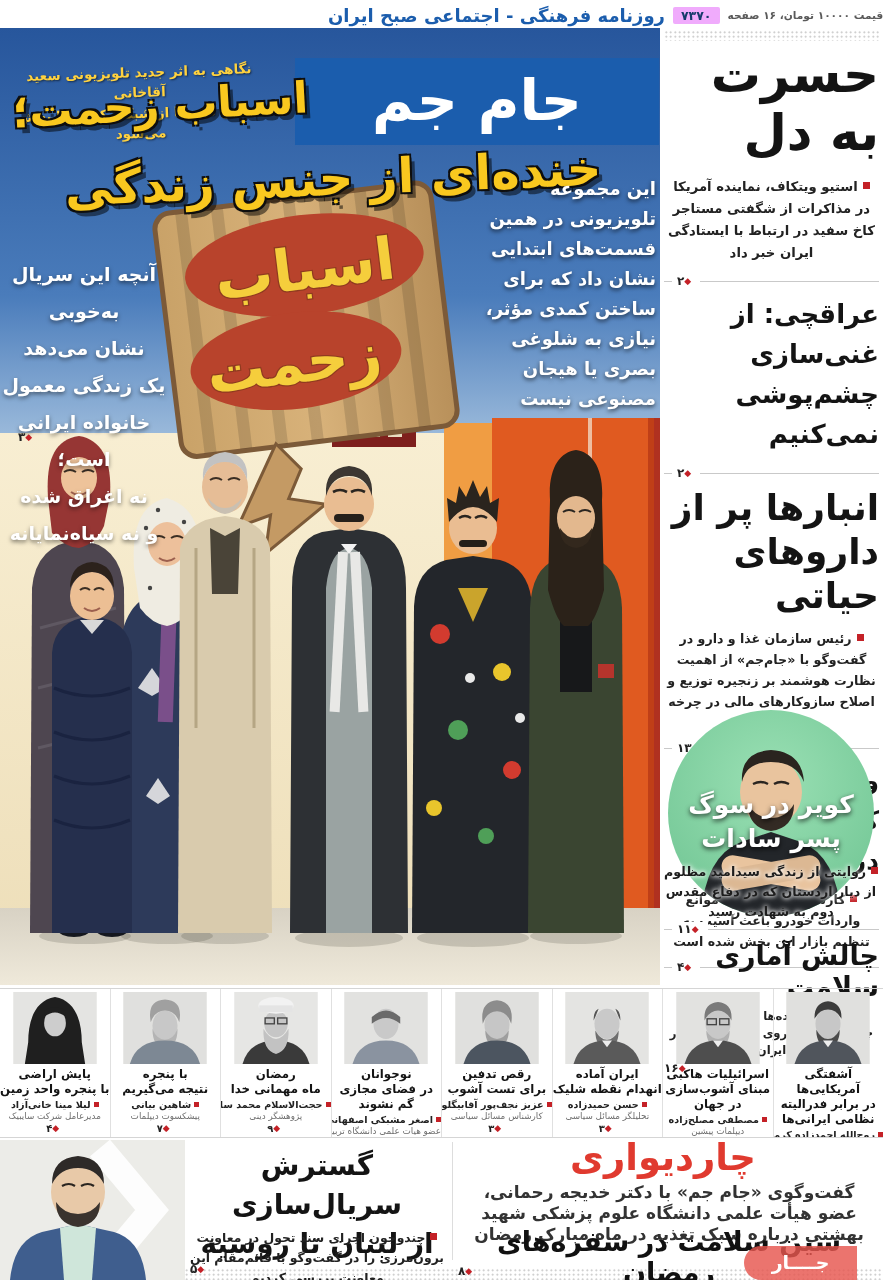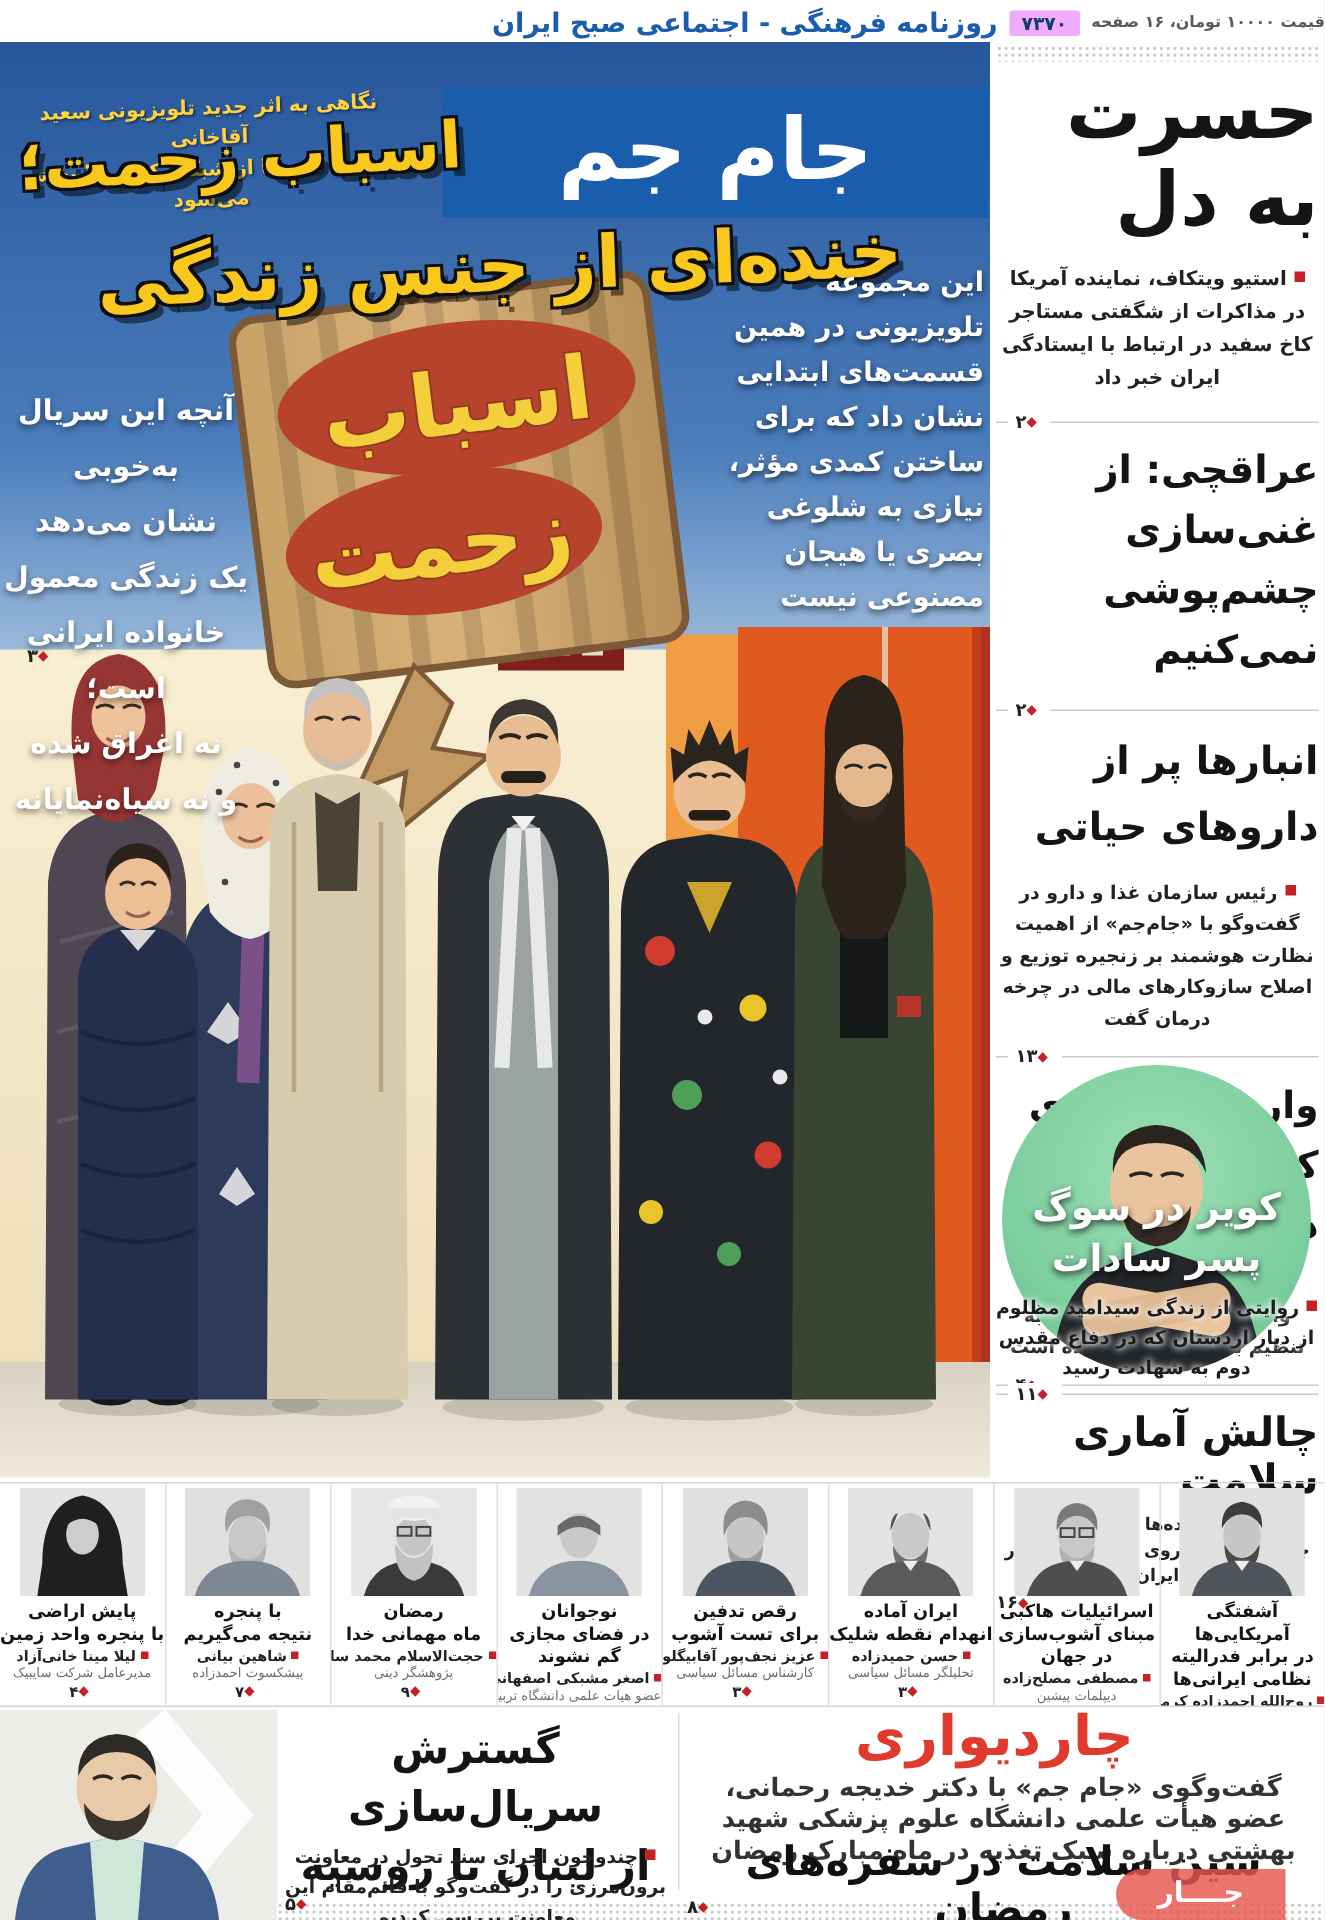--- a/index.html
+++ b/index.html
@@ -340,21 +340,21 @@
     <div class="rule" style="margin-top:8px;">
       <span class="pgtag"><b>۲</b><i class="mk">◆</i></span>
     </div>
 
     <h2 class="fa preline" style="margin-top:12px;font-size:26px;line-height:40px;">عراقچی: از غنی‌سازی
 چشم‌پوشی نمی‌کنیم</h2>
     <div class="rule" style="margin-top:10px;">
       <span class="pgtag"><b>۲</b><i class="mk">◆</i></span>
     </div>
 
-    <h2 class="fa preline" style="margin-top:12px;font-size:26px;line-height:44px;">انبارها پر از
+    <h2 class="fa preline" style="margin-top:12px;font-size:36px;line-height:44px;">انبارها پر از
 داروهای حیاتی</h2>
     <div class="rcdeck fa" style="margin-top:10px;font-size:12.6px;line-height:21px;">
       <span class="blt"></span><span>رئیس سازمان غذا و دارو در گفت‌وگو با «جام‌جم» از اهمیت نظارت هوشمند بر زنجیره توزیع و اصلاح سازوکارهای مالی در چرخه درمان گفت</span>
     </div>
     <div class="rule" style="margin-top:6px;">
       <span class="pgtag"><b>۱۳</b><i class="mk">◆</i></span>
     </div>
 
     <h2 class="fa preline" style="margin-top:12px;font-size:25px;line-height:40px;">واردات خودروی کارکرده
 در بن‌بست</h2>
@@ -406,21 +406,21 @@
       <div class="prole fa">مدیرعامل شرکت سایبیک</div>
       <div class="pgtag ppg"><b>۴</b><i class="mk">◆</i></div>
     </div>
     <div class="pcell">
       <svg width="100" height="72" viewBox="0 0 100 86">
           <use href="#avB"></use>
         </svg>
       <div class="ptitle fa preline">با پنجره
 نتیجه می‌گیریم</div>
       <div class="pname fa"><span class="blt"></span><span>شاهین بیانی</span></div>
-      <div class="prole fa">پیشکسوت احمدزاده</div>
+      <div class="prole fa">پیشکسوت دیپلمات</div>
       <div class="pgtag ppg"><b>۷</b><i class="mk">◆</i></div>
     </div>
     <div class="pcell">
       <svg width="100" height="72" viewBox="0 0 100 86">
           <use href="#avC"></use>
         </svg>
       <div class="ptitle fa preline">رمضان
 ماه مهمانی خدا</div>
       <div class="pname fa"><span class="blt"></span><span>حجت‌الاسلام محمد ساجدی</span></div>
       <div class="prole fa">پژوهشگر دینی</div>

